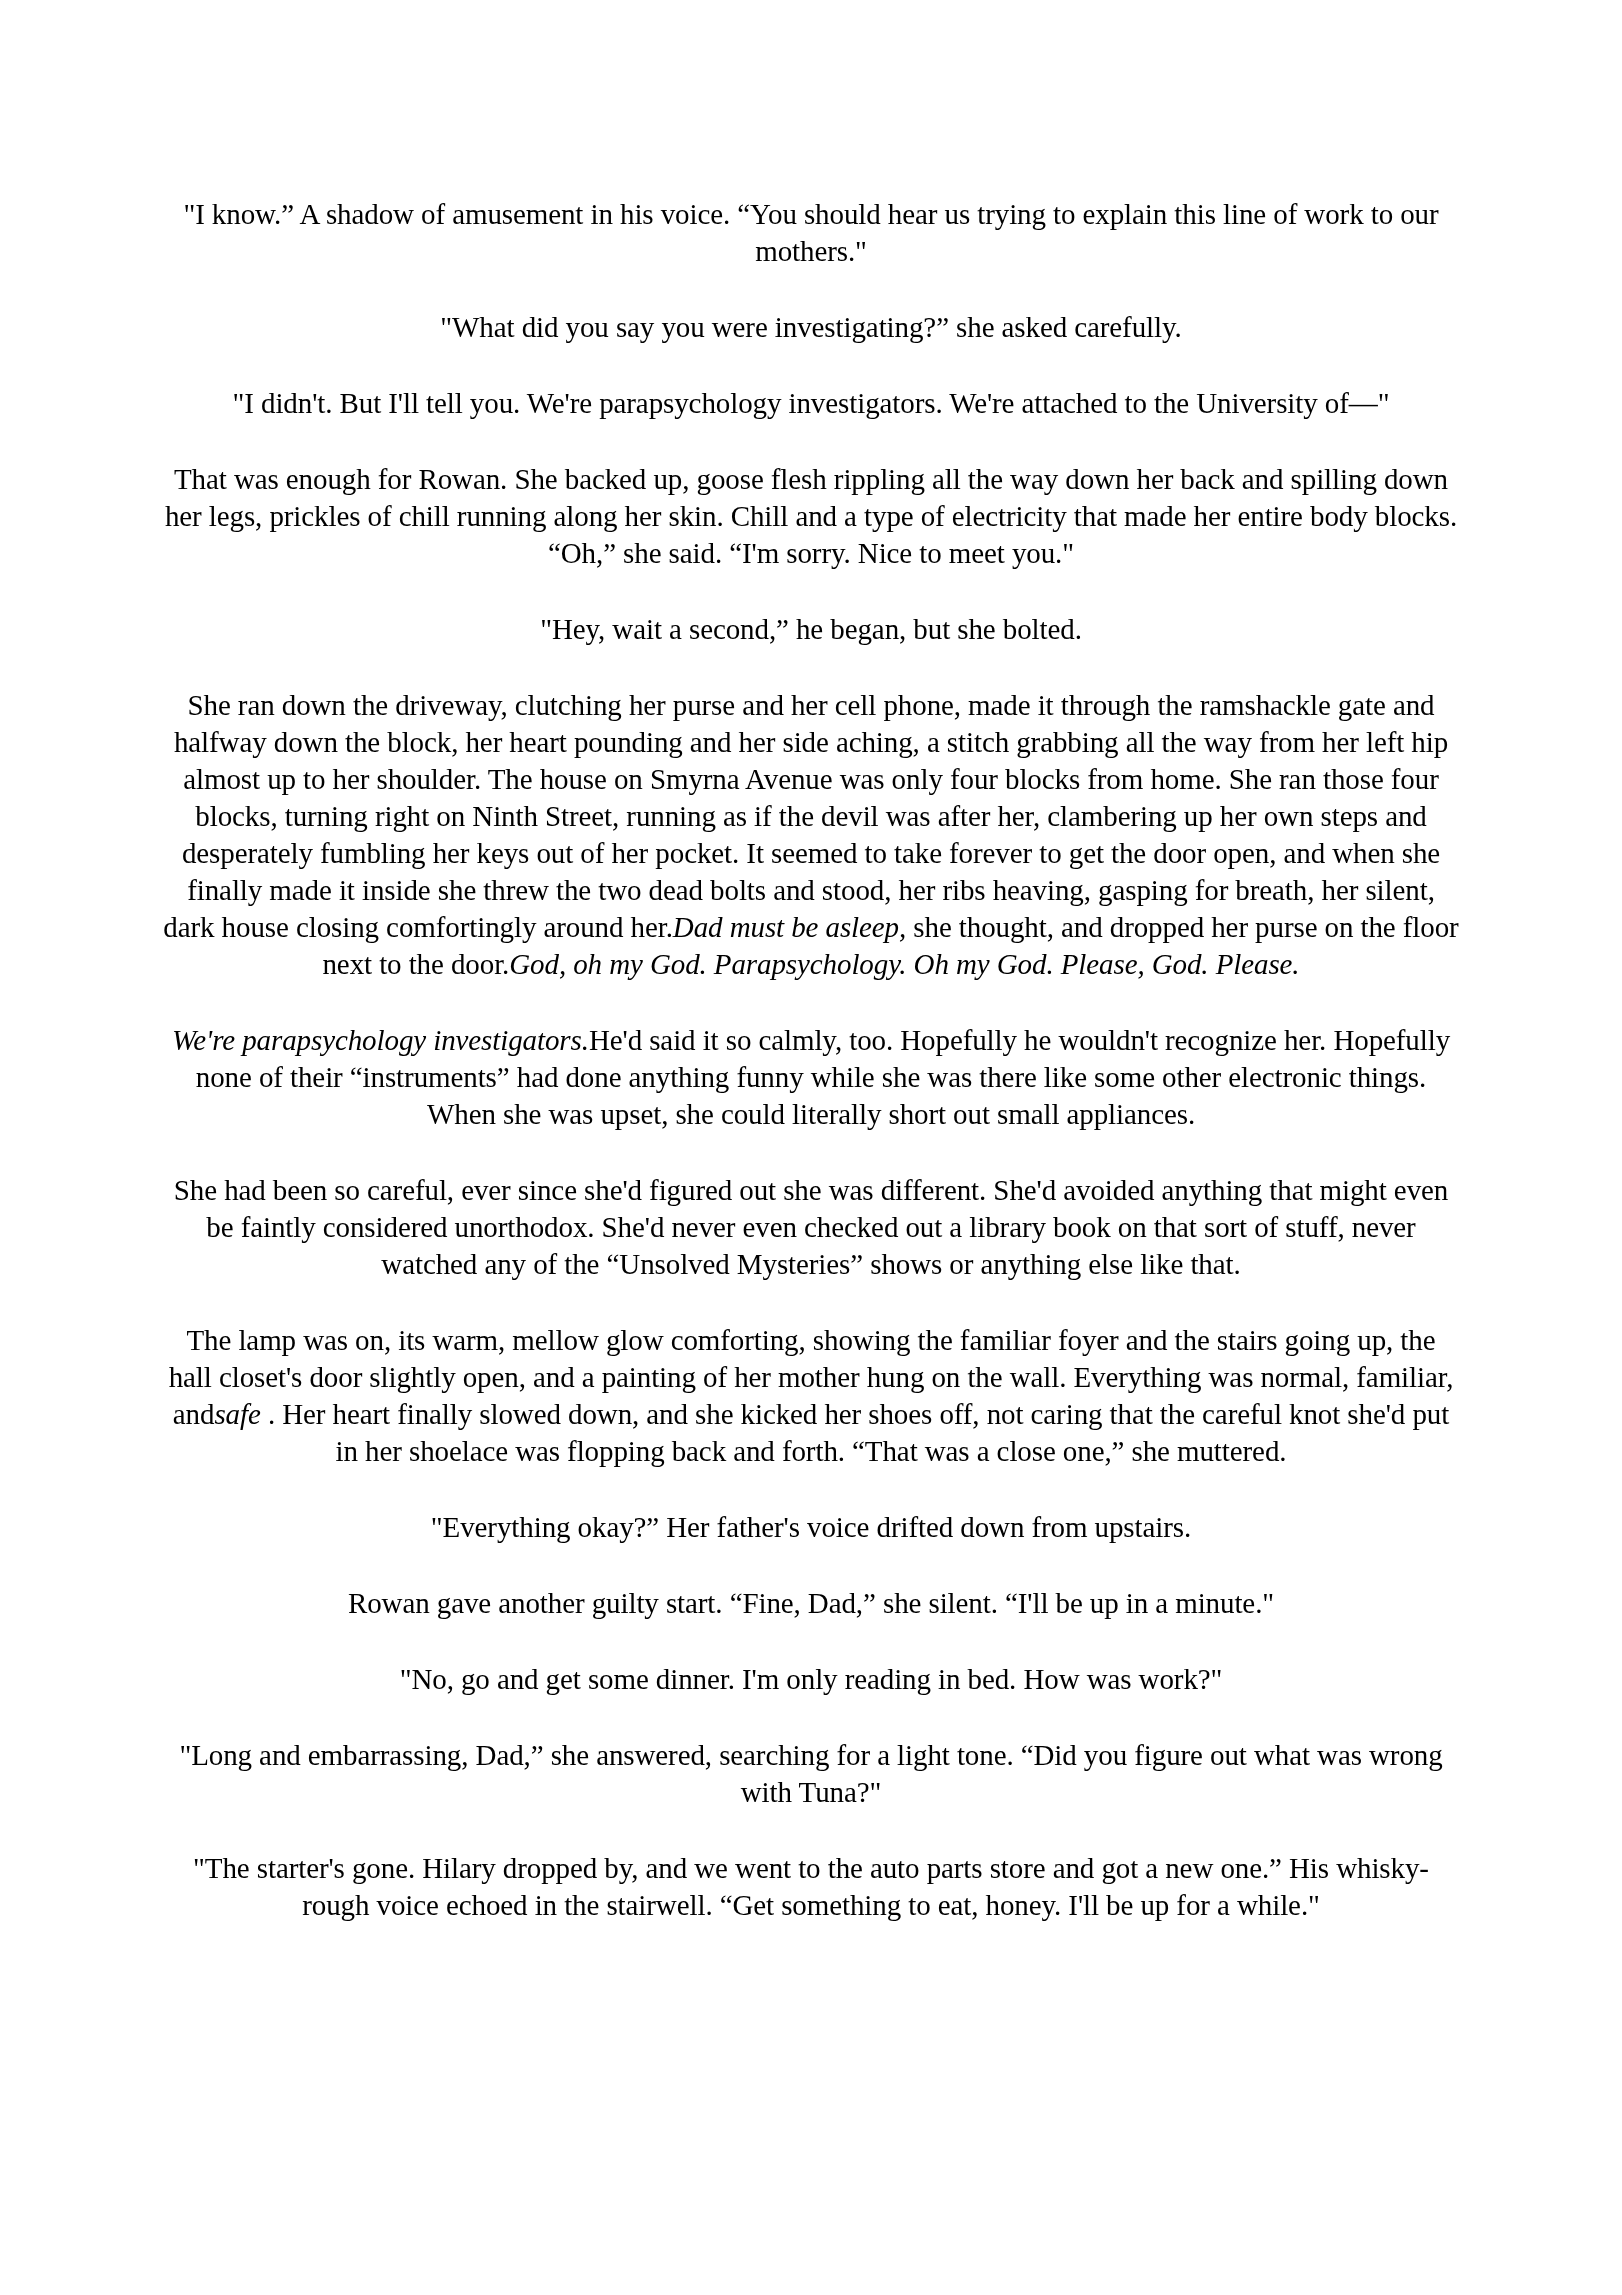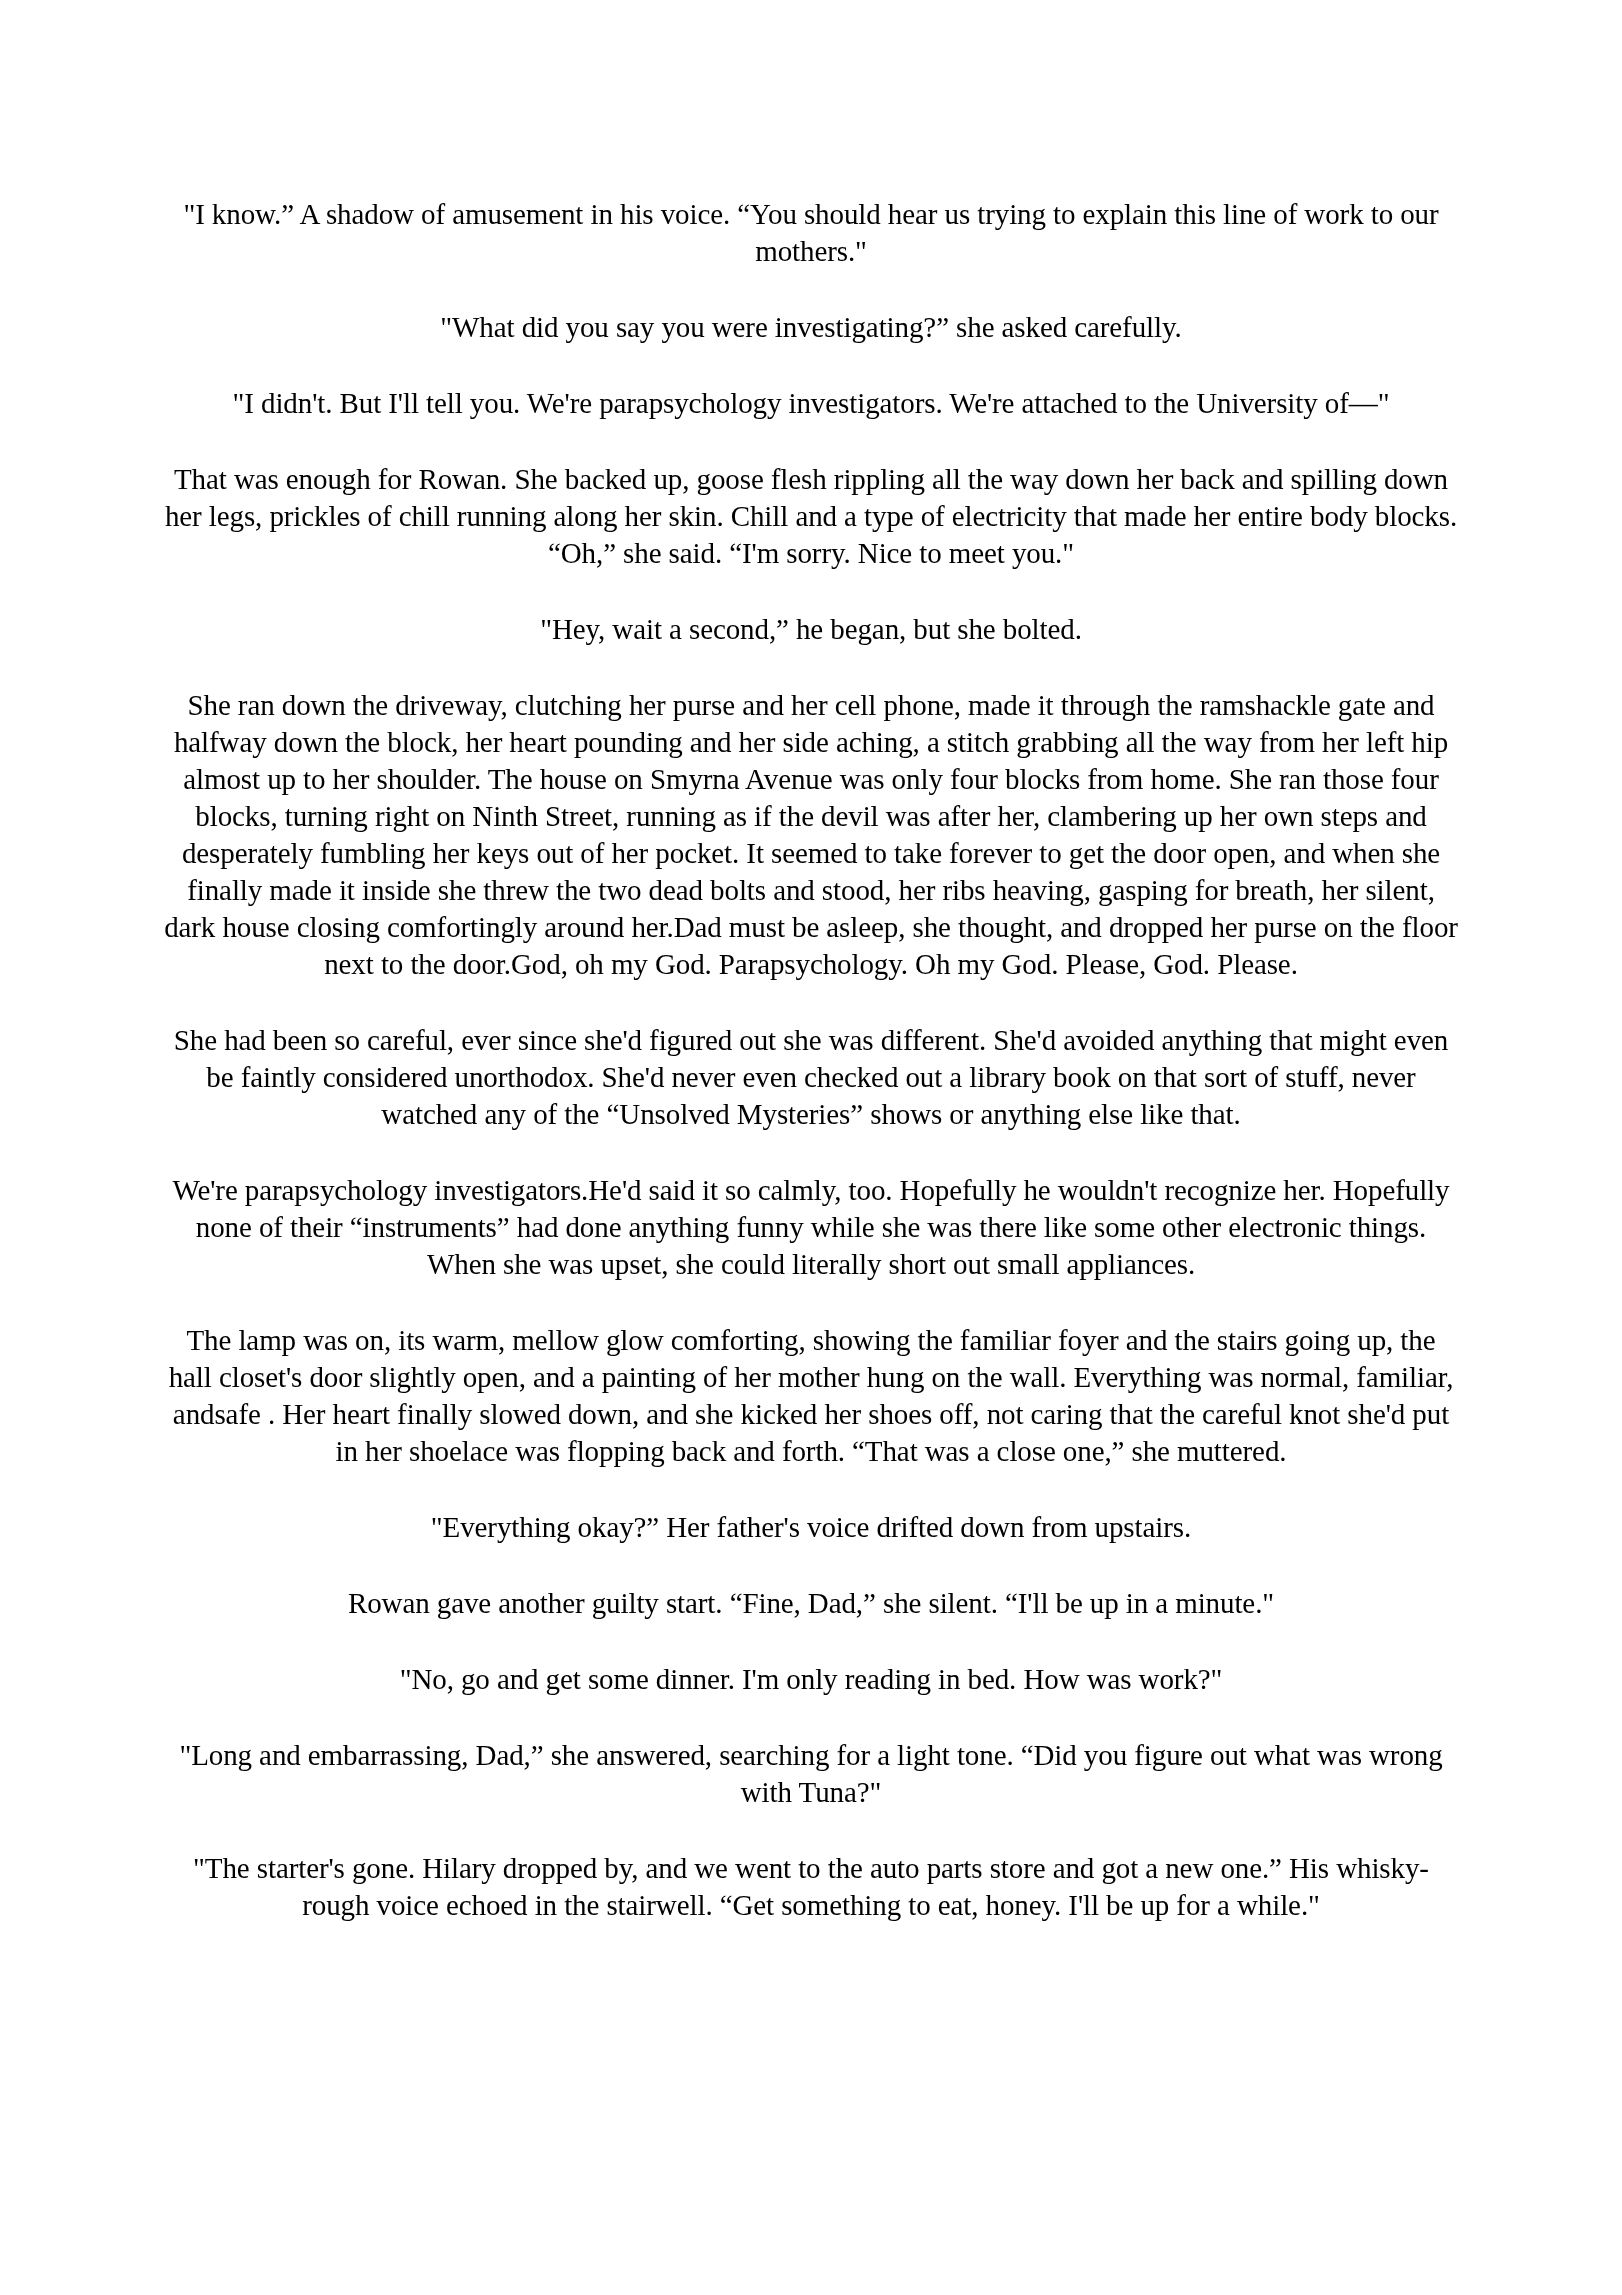--- a/index.html
+++ b/index.html
@@ -22,35 +22,35 @@
     font-size: 29px;
     line-height: 37px;
     color: #000000;
     letter-spacing: -0.1px;
   }
   .text-block p {
     margin: 0 0 39px 0;
     text-align: center;
   }
   .seg-normal { font-style: normal; }
-  .seg-italic { }
+  .seg-italic { font-style: italic; }
 </style>
 </head>
 <body>
 
 <div class="page">
   <div class="text-block">
       <p><span class="seg-normal">"I know.” A shadow of amusement in his voice. “You should hear us trying to explain this line of work to our mothers."</span></p>
       <p><span class="seg-normal">"What did you say you were investigating?” she asked carefully.</span></p>
       <p><span class="seg-normal">"I didn't. But I'll tell you. We're parapsychology investigators. We're attached to the University of—"</span></p>
       <p><span class="seg-normal">That was enough for Rowan. She backed up, goose flesh rippling all the way down her back and spilling down her legs, prickles of chill running along her skin. Chill and a type of electricity that made her entire body blocks. “Oh,” she said. “I'm sorry. Nice to meet you."</span></p>
       <p><span class="seg-normal">"Hey, wait a second,” he began, but she bolted.</span></p>
       <p><span class="seg-normal">She ran down the driveway, clutching her purse and her cell phone, made it through the ramshackle gate and halfway down the block, her heart pounding and her side aching, a stitch grabbing all the way from her left hip almost up to her shoulder. The house on Smyrna Avenue was only four blocks from home. She ran those four blocks, turning right on Ninth Street, running as if the devil was after her, clambering up her own steps and desperately fumbling her keys out of her pocket. It seemed to take forever to get the door open, and when she finally made it inside she threw the two dead bolts and stood, her ribs heaving, gasping for breath, her silent, dark house closing comfortingly around her.</span><span class="seg-italic">Dad must be asleep,</span><span class="seg-normal"> she thought, and dropped her purse on the floor next to the door.</span><span class="seg-italic">God, oh my God. Parapsychology. Oh my God. Please, God. Please.</span></p>
+      <p><span class="seg-italic">We're parapsychology investigators.</span><span class="seg-normal">He'd said it so calmly, too. Hopefully he wouldn't recognize her. Hopefully none of their “instruments” had done anything funny while she was there like some other electronic things. When she was upset, she could literally short out small appliances.</span></p>
       <p><span class="seg-normal">She had been so careful, ever since she'd figured out she was different. She'd avoided anything that might even be faintly considered unorthodox. She'd never even checked out a library book on that sort of stuff, never watched any of the “Unsolved Mysteries” shows or anything else like that.</span></p>
-      <p><span class="seg-italic">We're parapsychology investigators.</span><span class="seg-normal">He'd said it so calmly, too. Hopefully he wouldn't recognize her. Hopefully none of their “instruments” had done anything funny while she was there like some other electronic things. When she was upset, she could literally short out small appliances.</span></p>
       <p><span class="seg-normal">The lamp was on, its warm, mellow glow comforting, showing the familiar foyer and the stairs going up, the hall closet's door slightly open, and a painting of her mother hung on the wall. Everything was normal, familiar, and</span><span class="seg-italic">safe</span><span class="seg-normal"> . Her heart finally slowed down, and she kicked her shoes off, not caring that the careful knot she'd put in her shoelace was flopping back and forth. “That was a close one,” she muttered.</span></p>
       <p><span class="seg-normal">"Everything okay?” Her father's voice drifted down from upstairs.</span></p>
       <p><span class="seg-normal">Rowan gave another guilty start. “Fine, Dad,” she silent. “I'll be up in a minute."</span></p>
       <p><span class="seg-normal">"No, go and get some dinner. I'm only reading in bed. How was work?"</span></p>
       <p><span class="seg-normal">"Long and embarrassing, Dad,” she answered, searching for a light tone. “Did you figure out what was wrong with Tuna?"</span></p>
       <p><span class="seg-normal">"The starter's gone. Hilary dropped by, and we went to the auto parts store and got a new one.” His whisky-rough voice echoed in the stairwell. “Get something to eat, honey. I'll be up for a while."</span></p>
     </div>
 </div>
 
 

